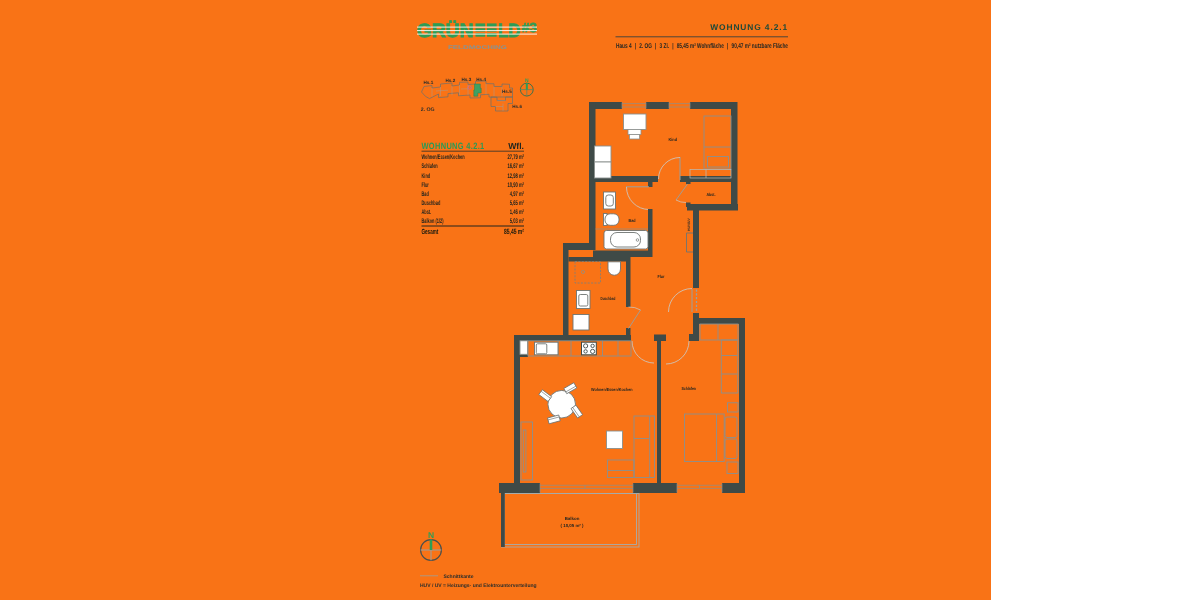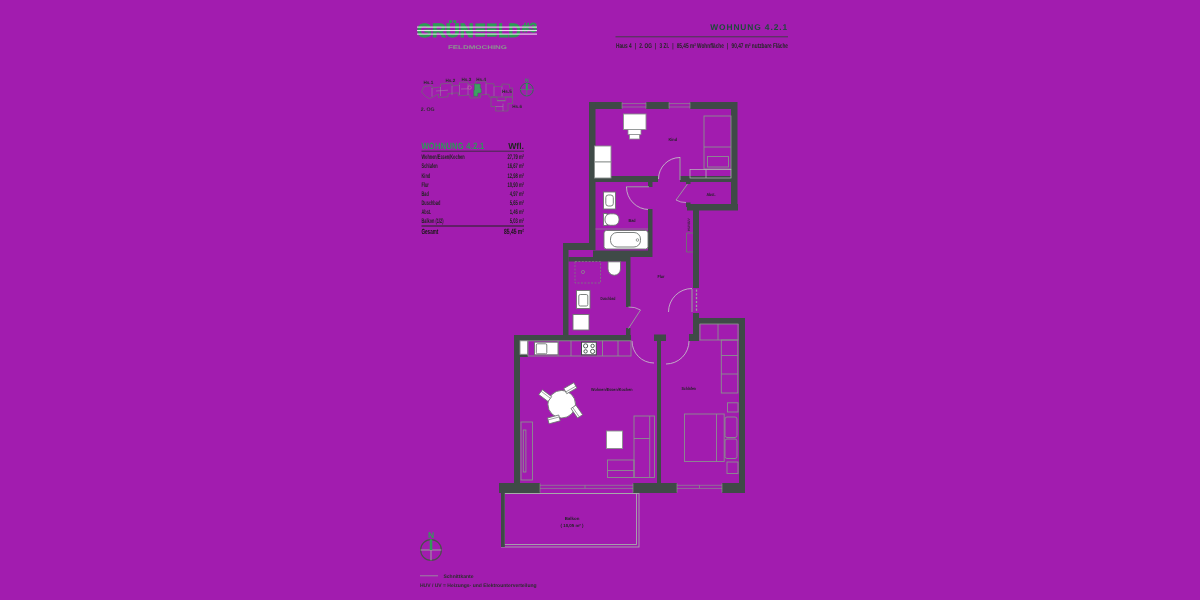--- a/index.html
+++ b/index.html
@@ -1,16 +1,16 @@
 <!DOCTYPE html>
 <html><head>
 <meta charset="utf-8">
 <style>
 html,body{margin:0;padding:0;background:#fff;}
-.page{position:relative;width:1200px;height:600px;background:#a21caf;overflow:hidden;
+.page{position:relative;width:991px;height:600px;background:#f97316;overflow:hidden;
 font-family:"Liberation Sans",sans-serif;}
 svg{position:absolute;left:0;top:0;}
 svg text{text-rendering:geometricPrecision;-webkit-font-smoothing:antialiased;}
 </style>
 </head>
 <body>
 <div class="page">
 <svg width="1200" height="600" viewBox="0 0 1200 600">
 
 <g>

